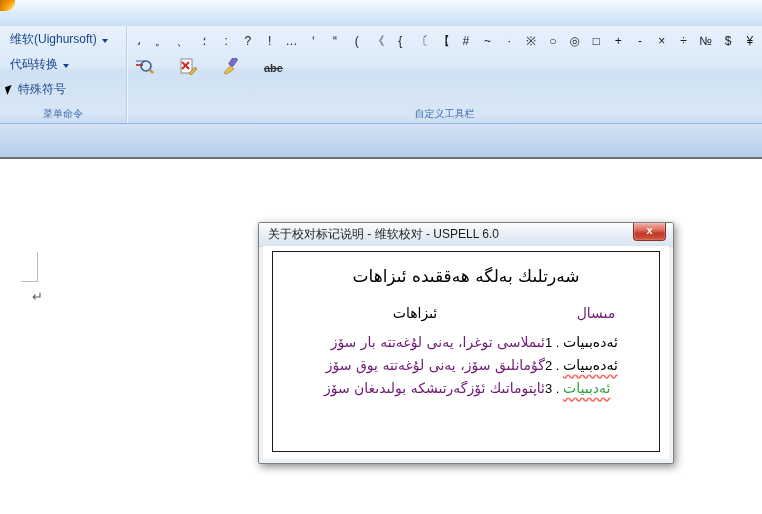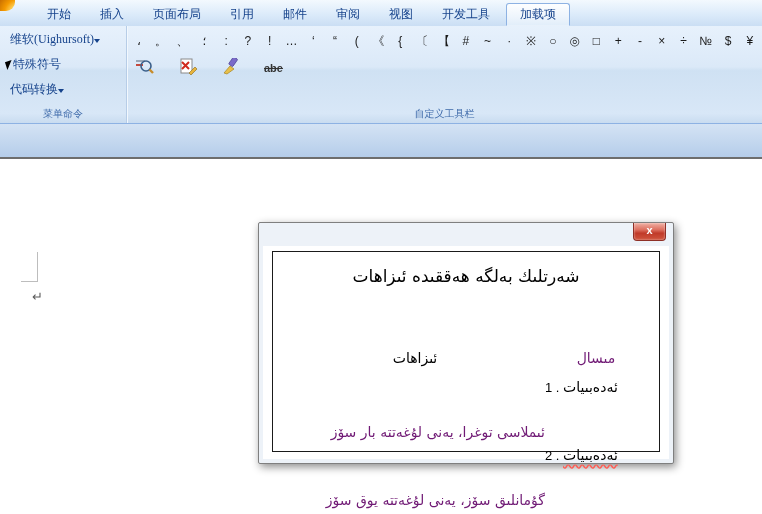--- a/index.html
+++ b/index.html
@@ -1,21 +1,21 @@
 <!DOCTYPE html>
 <html><head>
 <meta charset="utf-8">
 <style>
   html,body{margin:0;padding:0;}
   body{
     width:762px;height:514px;position:relative;overflow:hidden;
     background:#ffffff;font-family:"Liberation Sans",sans-serif;
     -webkit-font-smoothing:antialiased;
   }
-  .uy{font-family:"DejaVu Sans",sans-serif;margin-top:45px;}
+  .uy{font-family:"DejaVu Sans",sans-serif;}
 
   
   #tabstrip{
     position:absolute;top:0;left:0;width:762px;height:26px;
     background:linear-gradient(#f3f9fe,#dcebfa 55%,#cadef4);
     border-bottom:1px solid #a9c6e8;
   }
   #office-fragment{
     position:absolute;top:0;left:0;width:15px;height:11px;
     background:radial-gradient(circle at 120% 120%, #8cc63f 0 18%, #ffd764 30%, #f59a00 62%, #c96f00);
@@ -34,22 +34,22 @@
 
   
   #ribbon{
     position:absolute;top:26px;left:0;width:762px;height:97px;
     background:linear-gradient(#e7f1fc,#dbe9f8 42%,#cfe1f3 46%,#d8e7f7 90%,#c9dcf0);
     border-bottom:1px solid #8db2e3;
   }
   #grp-menu{position:absolute;left:0;top:0;width:126px;height:97px;
     border-right:1px solid #b7cde7;box-shadow:1px 0 0 #f2f8fe;}
   .menu-item{
-    display:flex;align-items:center;
-    padding:3px 4px;margin:2px 4px 0 6px;font-size:12px;color:#15428b;font-family:Liberation Serif, serif;
+    display:flex;align-items:center;gap:5px;
+    padding:3px 4px;margin:2px 4px 0 6px;font-size:12px;color:#15428b;
   }
   .dd-arrow{width:0;height:0;border-left:3px solid transparent;border-right:3px solid transparent;
     border-top:4px solid #15428b;margin-top:2px;}
   .cursor-ico{width:0;height:0;border-top:8px solid #000;border-right:7px solid transparent;
     transform:rotate(-18deg);margin-left:-4px;}
   .group-label{
     position:absolute;bottom:2px;left:0;width:100%;text-align:center;
     font-size:10px;color:#3e6aaa;
   }
   #grp-custom{position:absolute;left:127px;top:0;width:635px;height:97px;}
@@ -115,37 +115,36 @@
   .w-plain{}
   .w-red-wavy{text-decoration:underline wavy #ff5a52;text-underline-offset:4px;}
   .w-green-text-red-wavy{color:#2fa244;text-decoration:underline wavy #ff5a52;text-underline-offset:4px;text-align:center;}
   .w-green-wavy{text-decoration:underline wavy #3cb54a;text-underline-offset:4px;}
 </style>
 </head>
 <body>
 
 <div id="tabstrip">
   <div id="office-fragment"></div>
-  <div id="tabs"><span class="tab">开始</span><span class="tab">插入</span><span class="tab">页面布局</span><span class="tab">引用</span><span class="tab">邮件</span><span class="tab">审阅</span><span class="tab">视图</span><span class="tab">开发工具</span><span class="tab active">加载项</span></div>
 </div>
 
 <div id="ribbon">
 
   <div id="grp-menu">
     <div class="menu-item">
       <span>维软(Uighursoft)</span>
       <span class="dd-arrow"></span>
     </div>
     <div class="menu-item">
+      <span>代码转换</span>
+      <span class="dd-arrow"></span>
+    </div>
+    <div class="menu-item">
       <span class="cursor-ico"></span>
       <span>特殊符号</span>
-    </div>
-    <div class="menu-item">
-      <span>代码转换</span>
-      <span class="dd-arrow"></span>
     </div>
     <div class="group-label">菜单命令</div>
   </div>
 
   <div id="grp-custom">
     <div id="symbols">
         <span class="sym">،</span>
         <span class="sym">。</span>
         <span class="sym">、</span>
         <span class="sym">؛</span>
@@ -208,36 +207,38 @@
 </div>
 
 <div id="blueband"></div>
 <div id="grayline"></div>
 
 <div id="cropmark-v"></div>
 <div id="cropmark-h"></div>
 <div id="pmark">↵</div>
 
 <div id="dialog">
+  <div id="dlg-title">关于校对标记说明 - 维软校对 - USPELL 6.0</div>
   <div id="dlg-close">x</div>
   <div id="dlg-body">
     <div id="dlg-frame">
       <div id="dlg-heading" class="uy">شەرتلىك بەلگە ھەققىدە ئىزاھات</div>
       <div class="t-row t-head">
         <div class="expl-head uy">ئىزاھات</div>
         <div class="ex-head uy">مىسال</div>
       </div>
       <div id="legend-rows">
           <div class="t-row">
             <div class="expl uy">ئىملاسى توغرا، يەنى لۇغەتتە بار سۆز</div>
             <div class="excell"><span class="num">1 . </span><span class="uy word w-plain">ئەدەبىيات</span></div>
           </div>
           <div class="t-row">
             <div class="expl uy">گۇمانلىق سۆز، يەنى لۇغەتتە يوق سۆز</div>
             <div class="excell"><span class="num">2 . </span><span class="uy word w-red-wavy">ئەدەبىيات</span></div>
           </div>
           <div class="t-row">
+            <div class="expl uy">ئاپتوماتىك ئۆزگەرتىشكە بولىدىغان سۆز</div>
             <div class="excell"><span class="num">3 . </span><span class="uy word w-green-text-red-wavy">ئەدبىيات</span></div>
           </div>
         </div>
     </div>
   </div>
 </div>
 
 </body></html>

